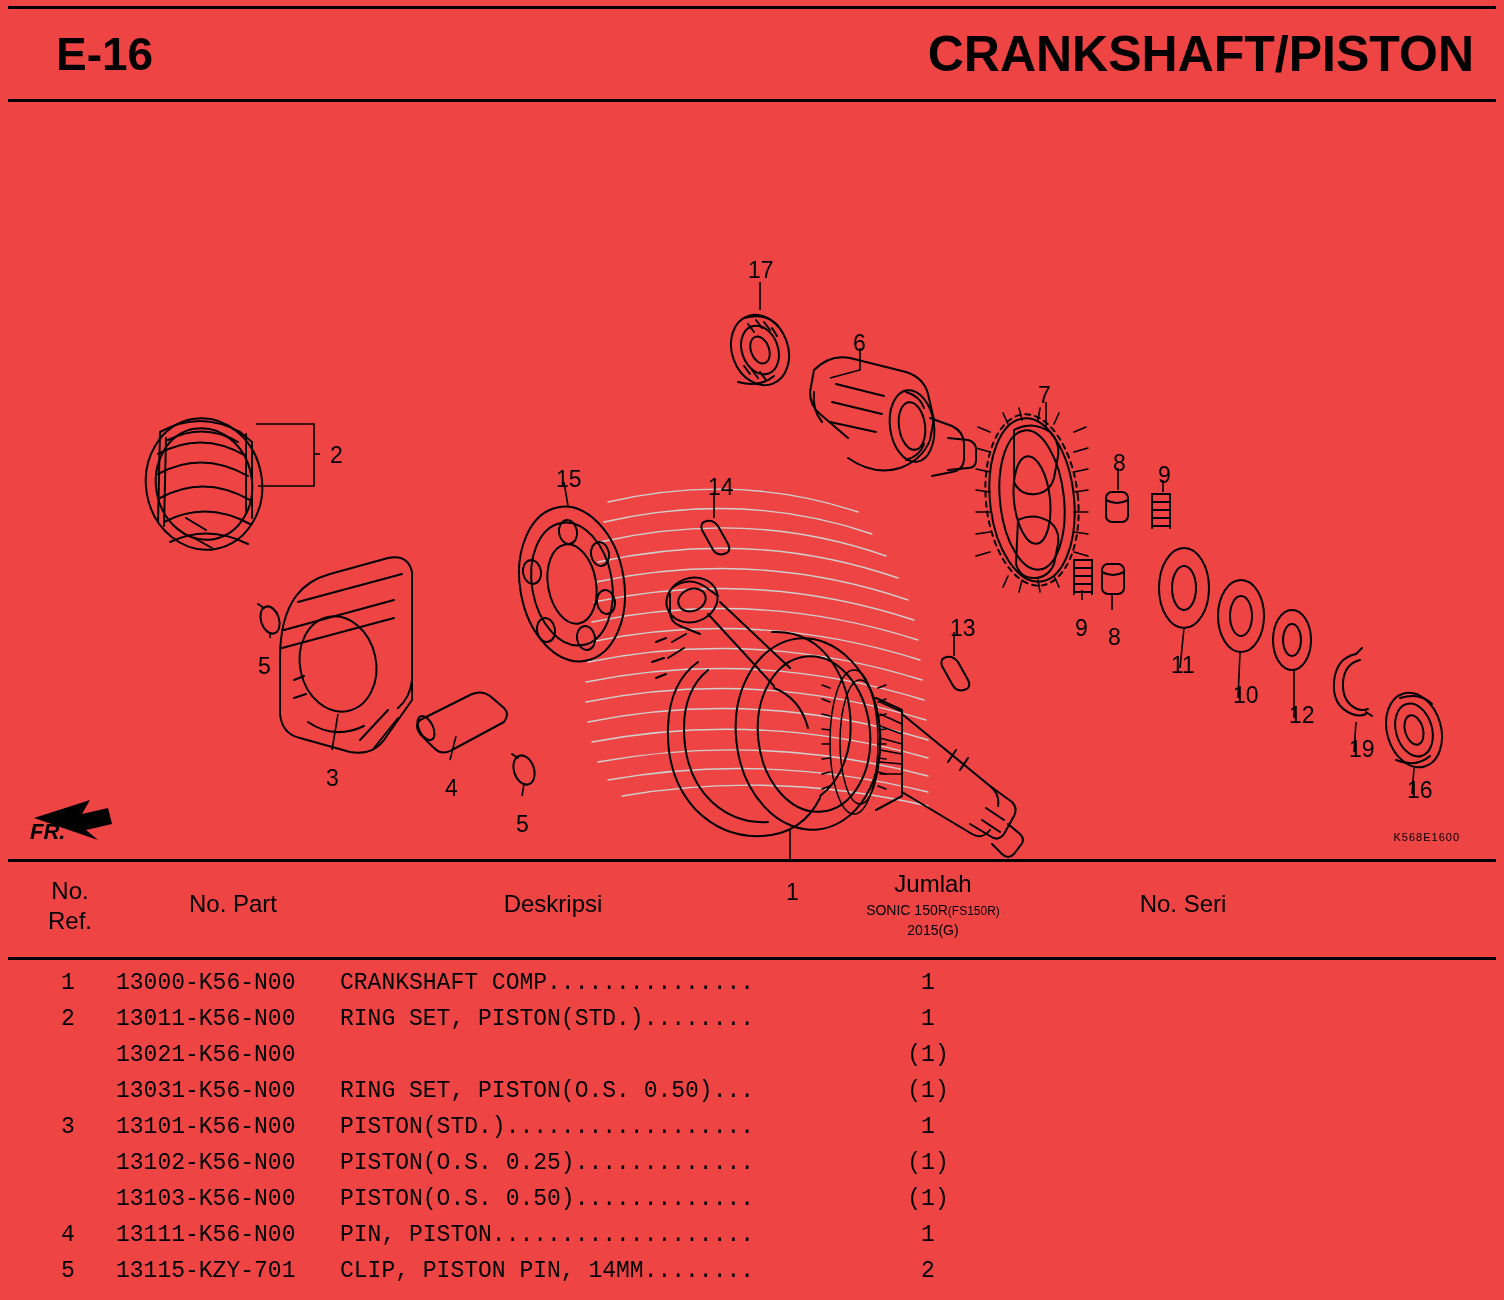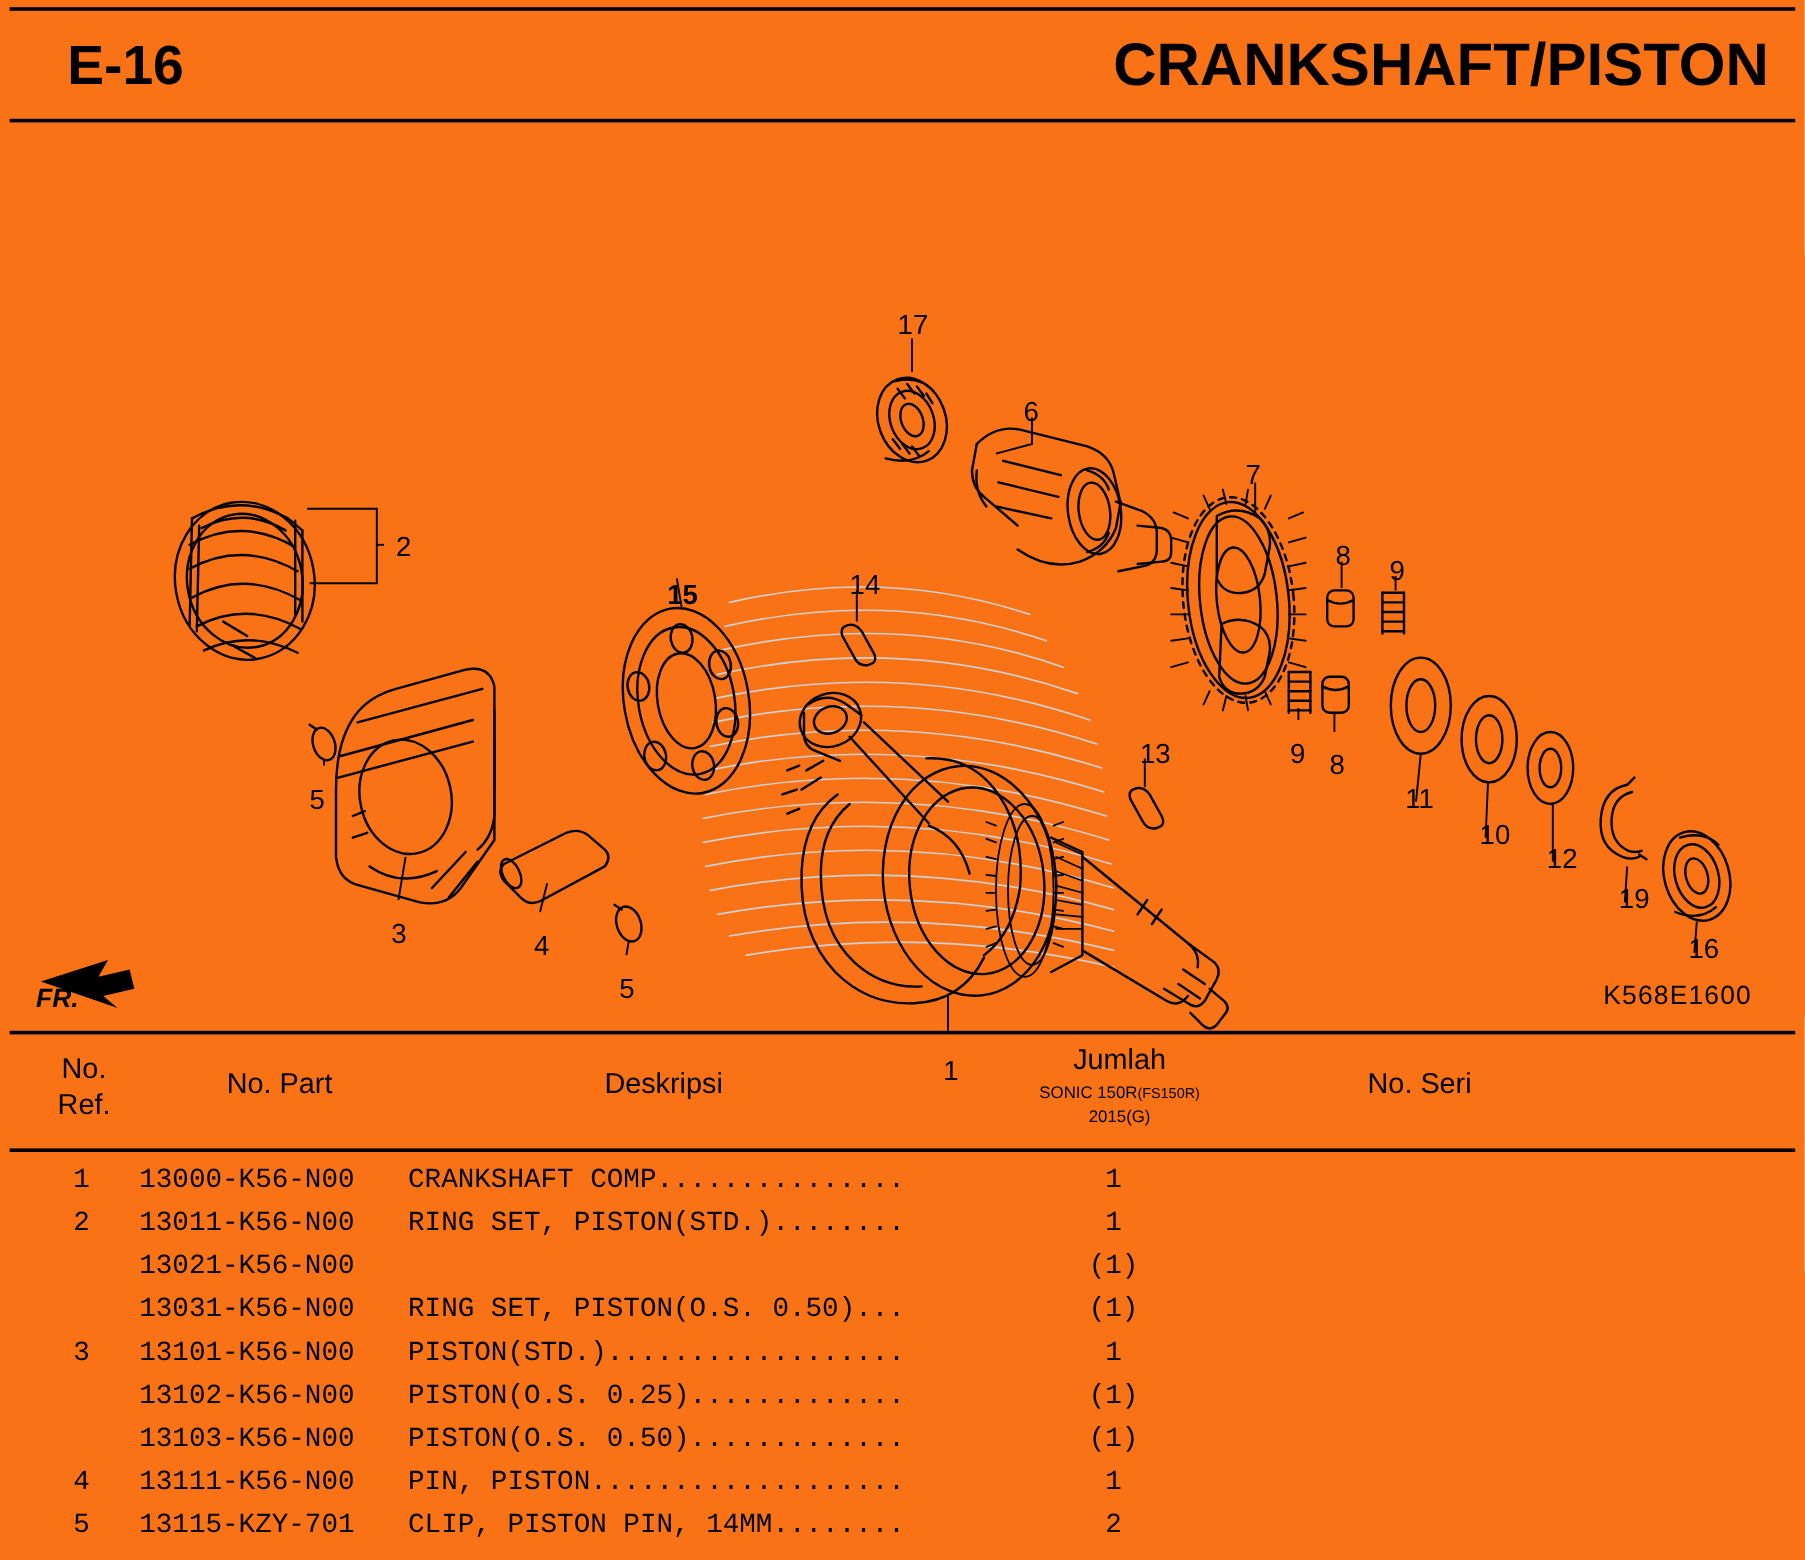--- a/index.html
+++ b/index.html
@@ -10,21 +10,21 @@
   body {
     font-family: "Liberation Sans", sans-serif;
     color: #000;
   }
   .page {
     position: relative;
     width: 1504px;
     height: 1300px;
     box-sizing: border-box;
     overflow: hidden;
-    background: #f97316;
+    background: #ef4444;
   }
 
   
   .header {
     position: relative;
     height: 96px;
     border-top: 3px solid #000;
     border-bottom: 3px solid #000;
     box-sizing: border-box;
     margin: 6px 8px 0 8px;
@@ -60,21 +60,21 @@
   }
   .figure svg {
     position: absolute;
     left: 0;
     top: 0;
   }
   .fig-code {
     position: absolute;
     right: 36px;
     bottom: 16px;
-    font-size: 22px;
+    font-size: 11px;
     letter-spacing: 1px;
     font-family: "Liberation Sans", sans-serif;
     margin-left: 17px;
   }
   .fr-label {
     position: absolute;
     left: 22px;
     bottom: 14px;
     font-size: 22px;
     font-weight: bold;
@@ -438,21 +438,21 @@
     <div class="fr-label">FR.</div>
     <div class="fig-code">K568E1600</div>
 
     <div id="callout-host">
         <div class="callout" style="left: 740px; top: 155px;">17</div>
         <div class="callout" style="left: 845px; top: 228px;">6</div>
         <div class="callout" style="left: 1030px; top: 280px;">7</div>
         <div class="callout" style="left: 1105px; top: 348px;">8</div>
         <div class="callout" style="left: 1150px; top: 360px;">9</div>
         <div class="callout" style="left: 322px; top: 340px;">2</div>
-        <div class="callout" style="left: 548px; top: 380px; font-weight: bold;">15</div>
+        <div class="callout" style="left: 548px; top: 364px;">15</div>
         <div class="callout" style="left: 700px; top: 372px;">14</div>
         <div class="callout" style="left: 1067px; top: 513px;">9</div>
         <div class="callout" style="left: 1100px; top: 522px;">8</div>
         <div class="callout" style="left: 942px; top: 513px;">13</div>
         <div class="callout" style="left: 1163px; top: 550px;">11</div>
         <div class="callout" style="left: 1225px; top: 580px;">10</div>
         <div class="callout" style="left: 1281px; top: 600px;">12</div>
         <div class="callout" style="left: 1341px; top: 634px;">19</div>
         <div class="callout" style="left: 1399px; top: 675px;">16</div>
         <div class="callout" style="left: 250px; top: 551px;">5</div>

